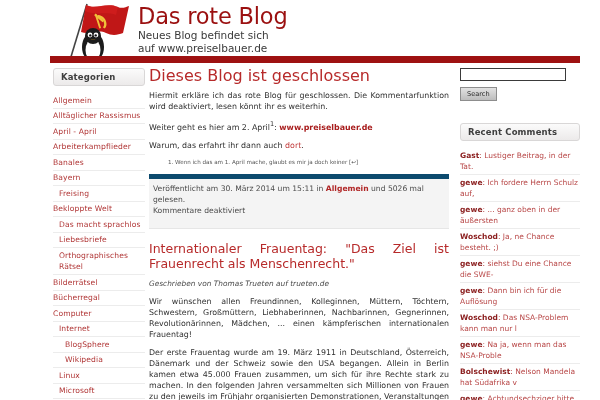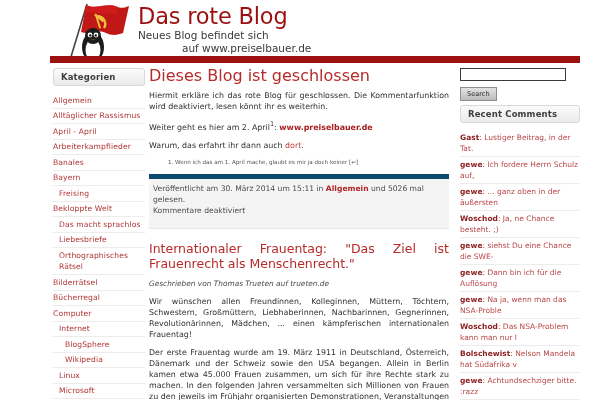--- a/index.html
+++ b/index.html
@@ -46,21 +46,21 @@
   .blog-tagline {
     position: absolute;
     left: 88px; top: 29px;
     width: 210px;
     font-size: 10.5px;
     color: #3a3a3a;
     line-height: 13px;
     text-align: justify;
     font-family: "DejaVu Sans", sans-serif;
   }
-  .blog-tagline .l2 { display:block;margin-left:44px; }
+  .blog-tagline .l2 { display:block; }
   .redbar {
     position: absolute;
     left: 50px; top: 56px;
     width: 530px; height: 7px;
     background: #9e1111;
   }
 
   
   .cols {
     position: absolute;
@@ -171,21 +171,21 @@
     padding: 4px 6px 12px 4px;
     font-size: 7.6px;
     line-height: 11px;
     color: #4b4b4b;
     margin-bottom: 12px;
     font-family: "DejaVu Sans", sans-serif;
   }
   .post-meta a { color: #b02525; font-weight: bold; text-decoration: none; }
 
   
-  .search-row { margin-bottom: 4px; }
+  .search-row { margin-bottom: 22px; }
   input.search-field {
     display: block;
     width: 106px;
     height: 13px;
     border: 1px solid #3a3a3a;
     background: #ffffff;
     font-size: 8px;
     padding: 0 2px;
     margin: 0 0 6px 0;
     font-family: "DejaVu Sans", sans-serif;
@@ -361,21 +361,21 @@
       </div>
 
       <div class="widget-title">Recent Comments</div>
       <ul class="commentlist">
         <li><span class="author">Gast</span><span>: </span><span class="excerpt">Lustiger Beitrag, in der Tat.</span></li>
         <li><span class="author">gewe</span><span>: </span><span class="excerpt">Ich fordere Herrn Schulz auf,</span></li>
         <li><span class="author">gewe</span><span>: </span><span class="excerpt">... ganz oben in der äußersten</span></li>
         <li><span class="author">Woschod</span><span>: </span><span class="excerpt">Ja, ne Chance besteht. ;)</span></li>
         <li><span class="author">gewe</span><span>: </span><span class="excerpt">siehst Du eine Chance die SWE-</span></li>
         <li><span class="author">gewe</span><span>: </span><span class="excerpt">Dann bin ich für die Auflösung</span></li>
+        <li><span class="author">Woschod</span><span>: </span><span class="excerpt">Das NSA-Problem kann man nur l</span></li>
         <li><span class="author">gewe</span><span>: </span><span class="excerpt">Na ja, wenn man das NSA-Proble</span></li>
-        <li><span class="author">Woschod</span><span>: </span><span class="excerpt">Das NSA-Problem kann man nur l</span></li>
         <li><span class="author">Bolschewist</span><span>: </span><span class="excerpt">Nelson Mandela hat Südafrika v</span></li>
         <li><span class="author">gewe</span><span>: </span><span class="excerpt">Achtundsechziger bitte. :razz</span></li>
       </ul>
 
     </div>
   </div>
 </div>
 
 </body></html>

